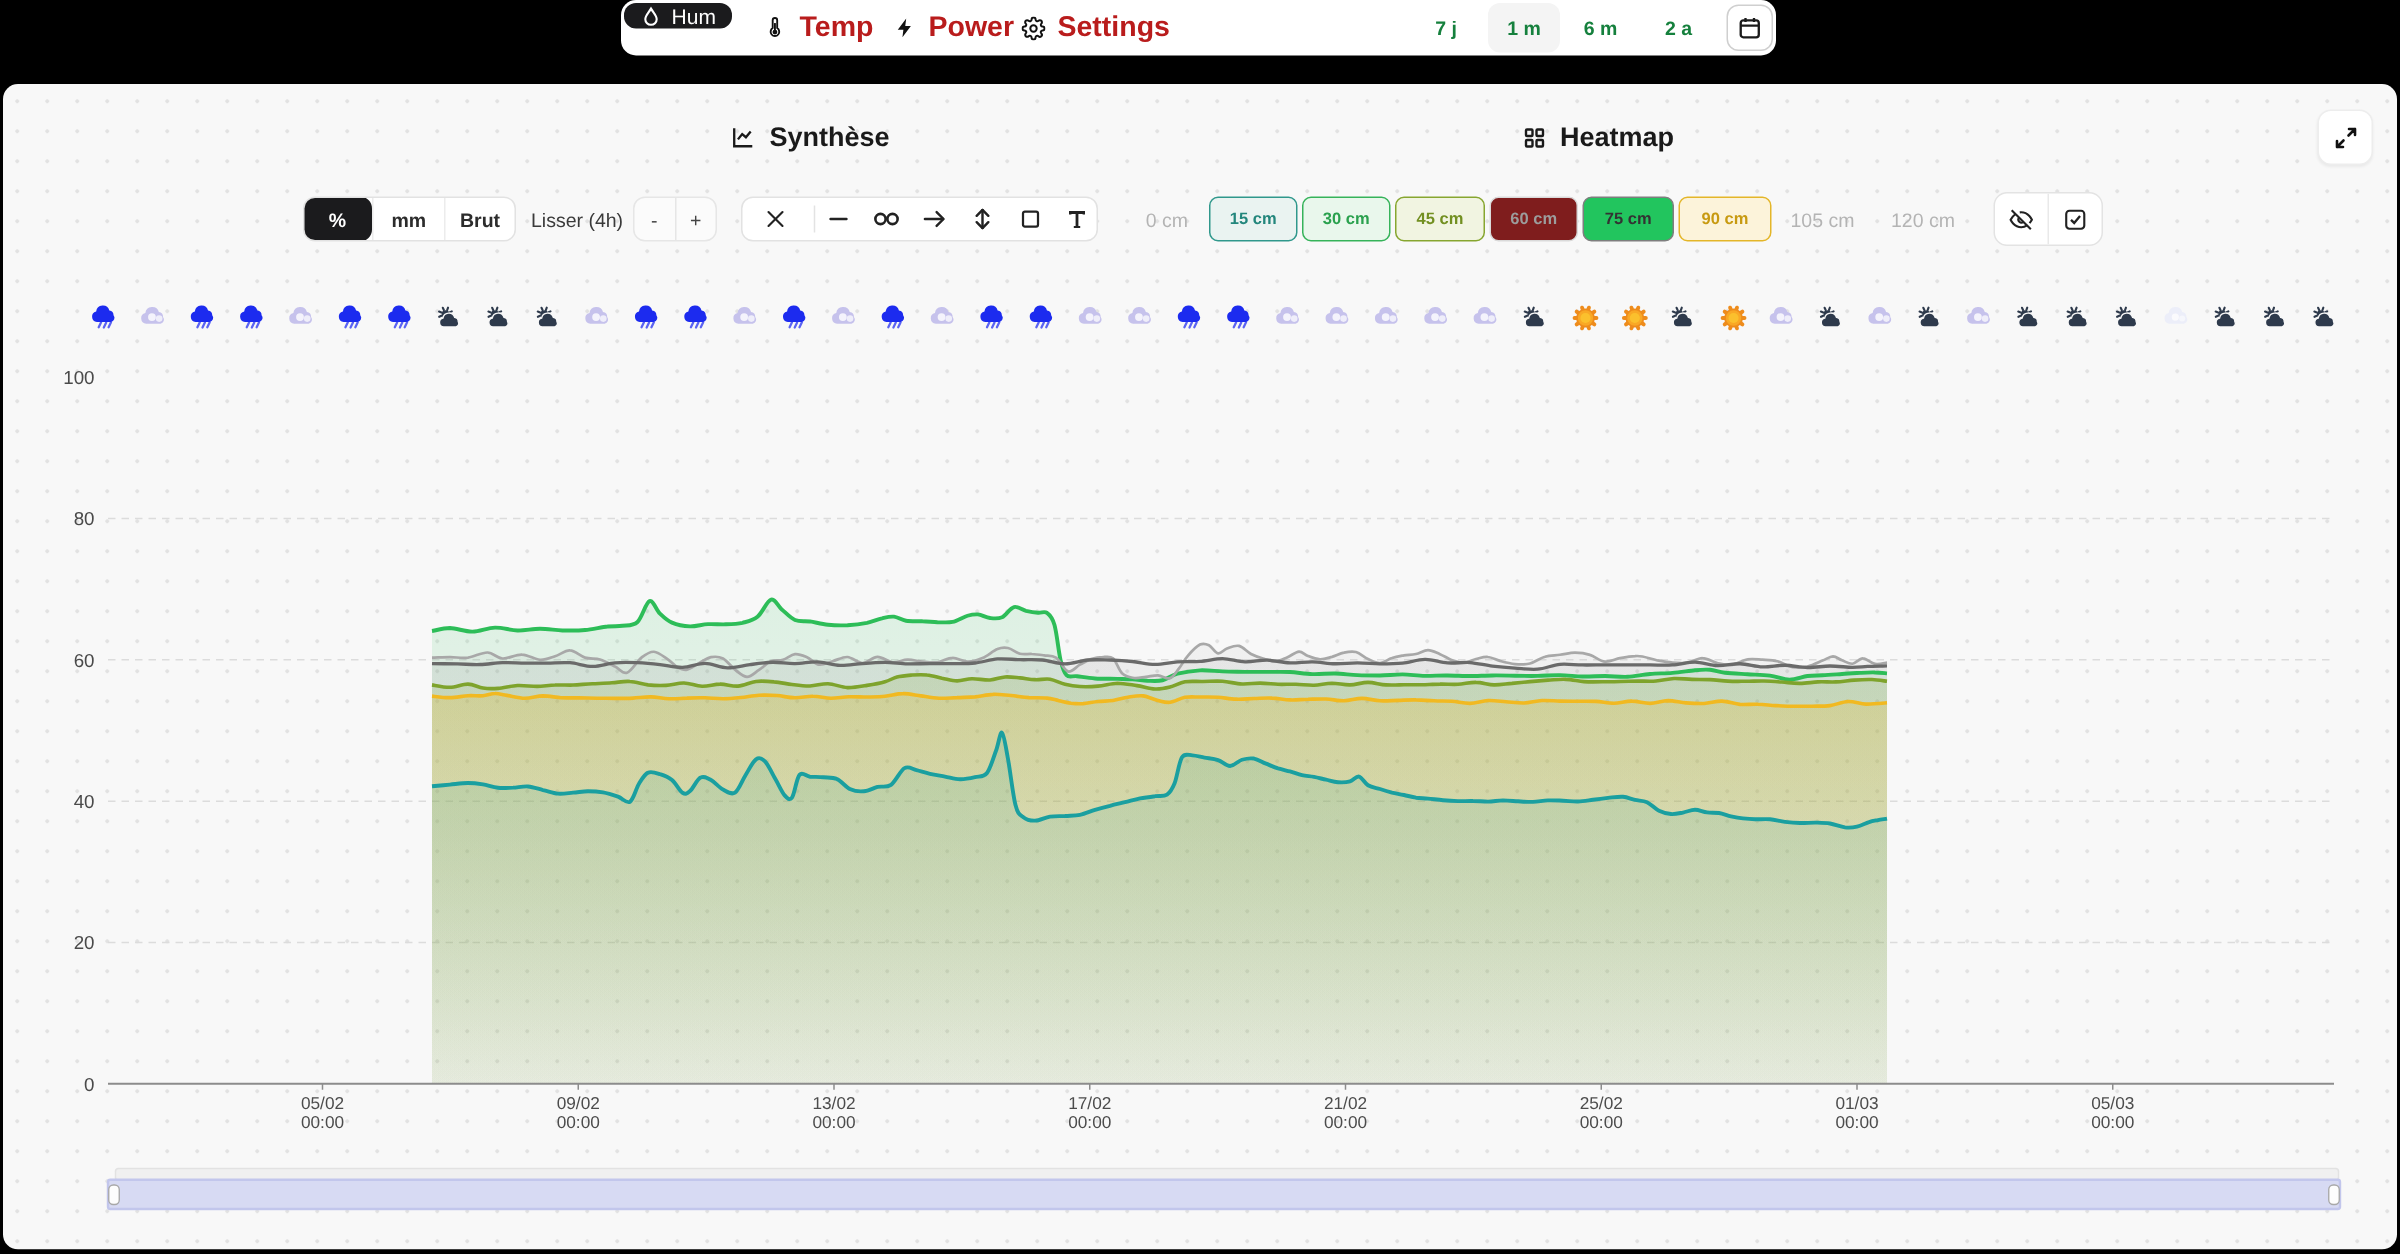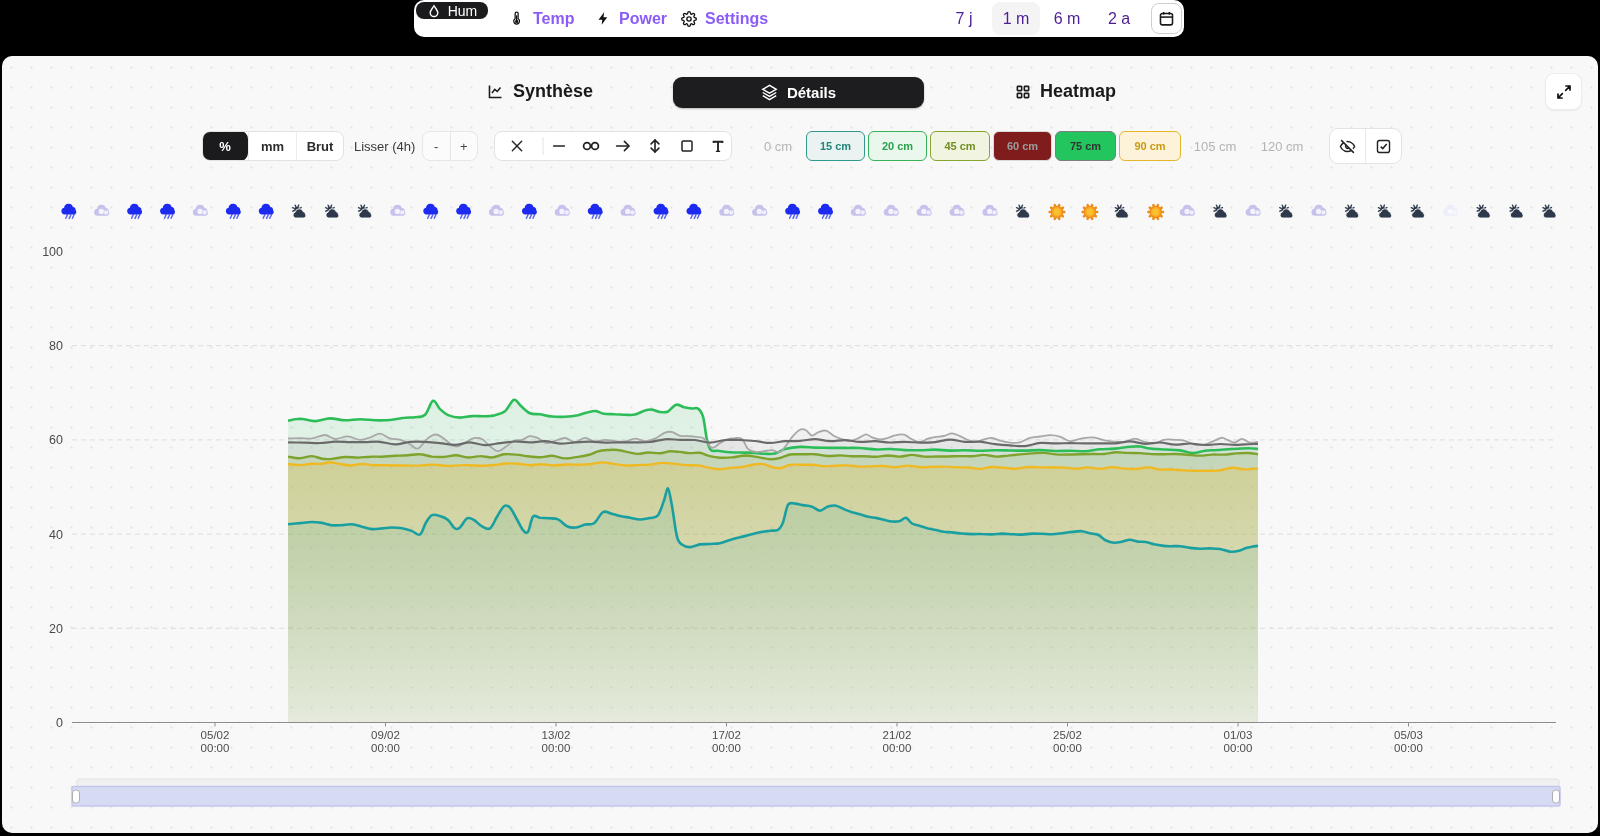--- a/index.html
+++ b/index.html
@@ -1,20 +1,20 @@
 <!DOCTYPE html>
 <html><head><meta charset="utf-8"><style>
 *{margin:0;padding:0;box-sizing:border-box}
 html,body{width:1600px;height:836px;background:#000;font-family:"Liberation Sans",sans-serif;overflow:hidden}
 .panel{position:absolute;left:2px;top:56px;width:1596px;height:777px;background:#f8f8f8;border-radius:10px;
  background-image:radial-gradient(circle,#e2e2e2 1.1px,rgba(0,0,0,0) 1.3px);background-size:20px 20px;background-position:19.5px 1.5px}
 .topbar{position:absolute;left:414px;top:0;width:770px;height:37px;background:#fff;border-radius:10px;box-shadow:0 1px 3px rgba(0,0,0,.3);display:flex;align-items:center;z-index:5}
 .hum{position:absolute;left:2px;top:2px;width:72px;height:17px;background:#1b1b1d;border-radius:8px;display:flex;align-items:center;justify-content:center;gap:7px;color:#fff;font-weight:normal;font-size:14px}
-.tbitem{position:absolute;top:0;height:37px;display:flex;align-items:center;gap:8px;font-weight:bold;font-size:16px;color:#8b5cf6}
-.rng{position:absolute;top:0;height:37px;display:flex;align-items:center;justify-content:center;font-size:16px;color:#4c1d95;font-weight:normal}
+.tbitem{position:absolute;top:0;height:37px;display:flex;align-items:center;gap:8px;font-weight:bold;font-size:19px;color:#b91c1c}
+.rng{position:absolute;top:0;height:37px;display:flex;align-items:center;justify-content:center;font-size:13px;color:#15803d;font-weight:bold}
 .rngsel{position:absolute;left:578px;top:2px;width:48px;height:33px;background:#f4f4f4;border-radius:8px}
 .calbtn{position:absolute;left:737px;top:3px;width:31px;height:31px;border:1.5px solid #cfcfcf;border-radius:8px;background:#fff;display:flex;align-items:center;justify-content:center}
 .tabs{position:absolute;left:0;top:73px;width:1596px;height:36px;z-index:3}
 .tab{position:absolute;display:flex;align-items:center;gap:9px;font-weight:bold;font-size:18px;color:#1a1a1a}
 .detpill{position:absolute;left:673px;top:4px;width:251px;height:31px;background:#1d1d1f;border-radius:9px;color:#fff;display:flex;align-items:center;justify-content:center;gap:9px;font-weight:bold;font-size:15px;box-shadow:0 1px 2px rgba(0,0,0,.25)}
 .expand{position:absolute;left:1545px;top:73px;width:37px;height:37px;background:#fff;border:1px solid #ededed;border-radius:9px;display:flex;align-items:center;justify-content:center;box-shadow:0 1px 2px rgba(0,0,0,.06);z-index:3}
 .toolrow{position:absolute;left:0;top:131px;width:1596px;height:30px;z-index:3}
 .seg{position:absolute;left:202px;top:0;height:30px;display:flex;border:1px solid #e2e2e2;background:#fff;border-radius:8px;overflow:hidden}
 .seg div{display:flex;align-items:center;justify-content:center;font-size:13px;font-weight:bold;color:#2c2c2c;border-left:1px solid #ececec}
 .seg div:first-child{border-left:none}
@@ -502,25 +502,20 @@
         <line x1="8" y1="2.8" x2="8" y2="6.6"></line>
         <line x1="16" y1="2.8" x2="16" y2="6.6"></line>
       </svg>
     </div>
 </div>
 <div class="tabs">
   <div class="tab" style="left:487px;top:8px"><svg width="17" height="17" viewBox="0 0 24 24" fill="none" stroke="#1a1a1a" stroke-width="2.2">
         <path d="M3.5 3.5v17h17"></path>
         <path d="M7 14l4-5 3.5 3L19 6.5"></path>
       </svg>Synthèse</div>
-  <div class="detpill"><svg width="17" height="17" viewBox="0 0 24 24" fill="none" stroke="#fff" stroke-width="2">
-        <path d="M12 2 2.5 7.5 12 13l9.5-5.5Z"></path>
-        <path d="M2.5 12 12 17.5 21.5 12"></path>
-        <path d="M2.5 16.5 12 22l9.5-5.5"></path>
-      </svg>Détails</div>
   <div class="tab" style="left:1015px;top:8px"><svg width="16" height="16" viewBox="0 0 24 24" fill="none" stroke="#1a1a1a" stroke-width="2.4">
         <rect x="3.5" y="3.5" width="6.5" height="6.5" rx="1"></rect>
         <rect x="14" y="3.5" width="6.5" height="6.5" rx="1"></rect>
         <rect x="3.5" y="14" width="6.5" height="6.5" rx="1"></rect>
         <rect x="14" y="14" width="6.5" height="6.5" rx="1"></rect>
       </svg>Heatmap</div>
 </div>
 <div class="expand">
     <svg width="16" height="16" viewBox="0 0 24 24" fill="none" stroke="#111" stroke-width="2.6" stroke-linecap="round" stroke-linejoin="round">
       <path d="M14.5 9.5 21 3M15 3h6v6"></path>
@@ -562,21 +557,21 @@
       </svg>
     <svg style="left:192px" width="15" height="15" viewBox="0 0 24 24" fill="none" stroke="#222" stroke-width="2.4">
         <rect x="4" y="4" width="16" height="16" rx="2"></rect>
       </svg>
     <svg style="left:223px" width="16" height="16" viewBox="0 0 24 24" fill="#222">
         <path d="M4 4h16v3.4h-2.4V7H13.4v12h1.8v2H8.8v-2h1.8V7H6.4v.4H4Z"></path>
       </svg>
   </div>
   <div class="dplain" style="left:757px;width:42px">0 cm</div>
   <div class="depth" style="left:806px;width:59px;background:#eaf3f1;border:1.6px solid #30988c;color:#23867c">15 cm</div>
-  <div class="depth" style="left:868px;width:59px;background:#e9f7ec;border:1.6px solid #36b35a;color:#2aa14e">20 cm</div>
+  <div class="depth" style="left:868px;width:59px;background:#e9f7ec;border:1.6px solid #36b35a;color:#2aa14e">30 cm</div>
   <div class="depth" style="left:930px;width:60px;background:#f1f4e1;border:1.6px solid #87a630;color:#728f21">45 cm</div>
   <div class="depth" style="left:993px;width:59px;background:#7f1d1d;border:1.6px solid #dadada;color:#9c9c9c">60 cm</div>
   <div class="depth" style="left:1055px;width:61px;background:#22c55e;border:1.6px solid #7e7e7e;color:#333">75 cm</div>
   <div class="depth" style="left:1119px;width:62px;background:#fcf3da;border:1.6px solid #e4b629;color:#c89a11">90 cm</div>
   <div class="dplain" style="left:1189px;width:52px">105 cm</div>
   <div class="dplain" style="left:1256px;width:52px">120 cm</div>
   <div class="visbtns">
     <div>
         <svg width="17" height="17" viewBox="0 0 24 24" fill="none" stroke="#222" stroke-width="2">
           <path d="M10.6 5.1A10.8 10.8 0 0 1 12 5c7 0 10 7 10 7a17.4 17.4 0 0 1-2.2 3.2M6.6 6.6A16.8 16.8 0 0 0 2 12s3 7 10 7a9.7 9.7 0 0 0 5.4-1.6"></path>

